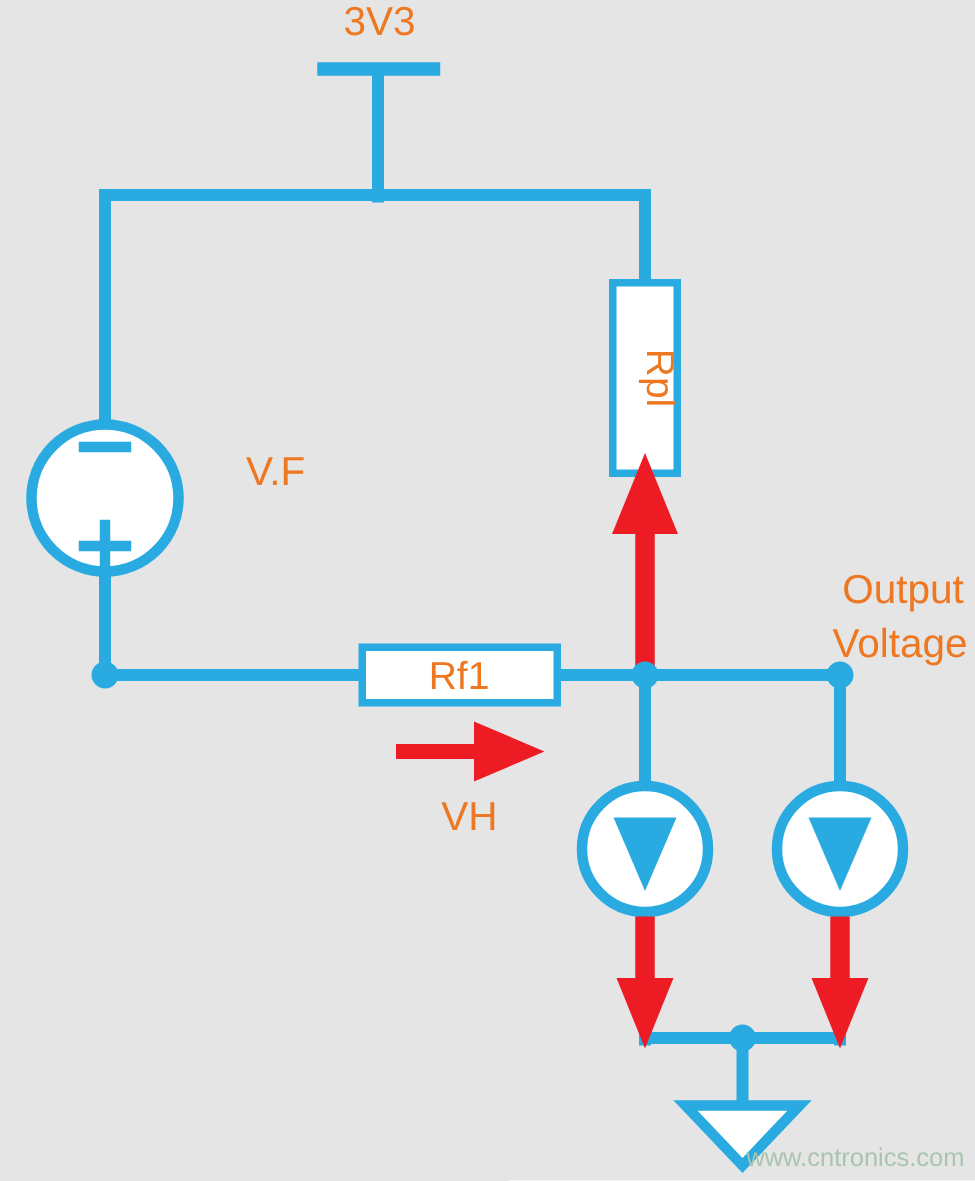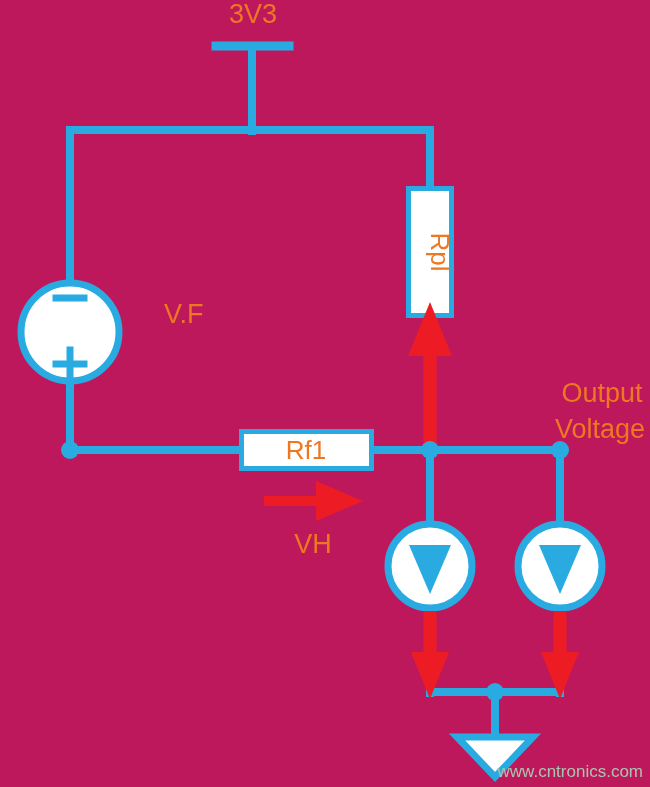--- a/index.html
+++ b/index.html
@@ -4,21 +4,21 @@
 <style>
   html, body {
     margin: 0;
     padding: 0;
     background: #ffffff;
   }
   .stage {
     position: relative;
     width: 650px;
     height: 787px;
-    background: #be185d;
+    background: #e5e5e5;
     overflow: hidden;
   }
   svg { display: block; }
 
   .wire {
     stroke: var(--color-wire, #29ABE2);
     stroke-width: 8;
     stroke-linecap: square;
     fill: none;
   }

